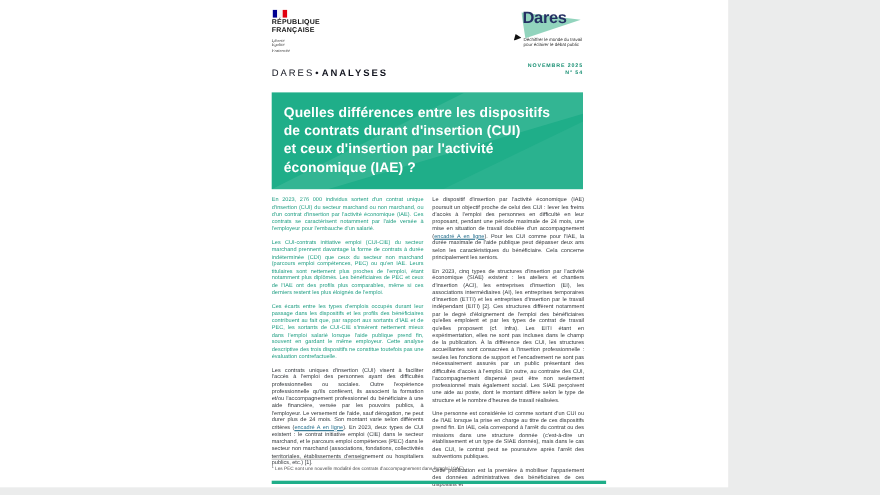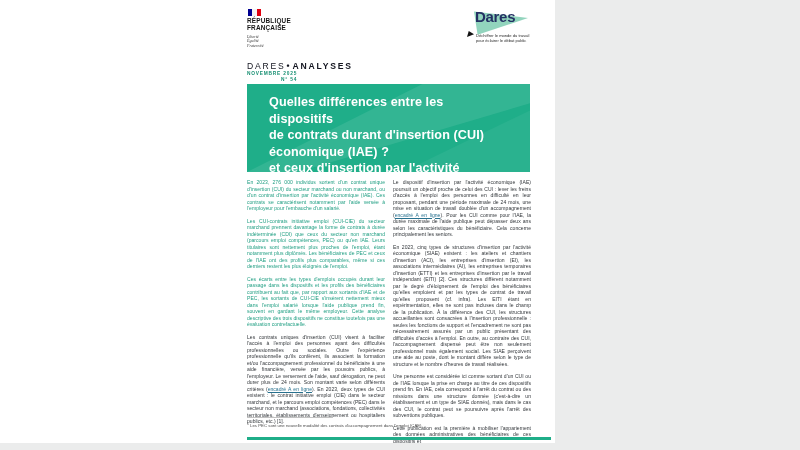--- a/index.html
+++ b/index.html
@@ -5,21 +5,21 @@
   * { margin:0; padding:0; box-sizing:border-box; }
   html,body { width:800px; height:450px; }
   body {
     background:#ebecec;
     font-family:"Liberation Sans", sans-serif;
     overflow:hidden;
     position:relative;
   }
   .page {
     position:absolute; left:0; top:0;
-    width:555px; height:443px;
+    width:662px; height:443px;
     background:#ffffff;
     overflow:hidden;
   }
 
   
   .rf-logo { position:absolute; left:247px; top:9px; }
   .rf-flag { display:flex; width:13px; height:7px; margin-bottom:2px; margin-left:1px; }
   .rf-flag span { flex:1; }
   .rf-flag .b { background:#000091; }
   .rf-flag .w { background:#f4f4f4; }
@@ -40,39 +40,39 @@
   }
   .dares-word {
     position:absolute; left:9px; top:4px;
     font-size:15px; font-weight:bold; letter-spacing:-.3px; color:#243063;
   }
   .dares-tagline { position:absolute; left:10px; top:29px; font-size:4.1px; line-height:5px; color:#2b2b2b; white-space:nowrap; }
 
   
   .masthead {
     position:absolute; left:247px; top:58px; width:283px;
-    display:flex; justify-content:space-between; align-items:flex-start;flex-direction:column;
+    display:flex; justify-content:space-between; align-items:flex-start;
   }
   .mh-title { font-size:8.6px; letter-spacing:1.8px; color:#12141f; padding-top:3px; }
   .mh-light { font-weight:500; }
   .mh-dot { font-weight:bold; margin:0 1px; }
   .mh-bold { font-weight:bold; }
   .issue { text-align:right; font-size:4.8px; font-weight:bold; letter-spacing:.8px; line-height:6px; color:#178f72; }
 
   
   .banner {
     position:absolute; left:247px; top:84px; width:283px; height:88px;
     background:#1fae89; overflow:hidden;
   }
   .banner-shade { position:absolute; inset:0; background:rgba(255,255,255,.09); }
   .banner-shade.s1 { clip-path:polygon(0 100%, 62% 0, 100% 0, 100% 22%, 18% 100%); }
   .banner-shade.s2 { clip-path:polygon(55% 100%, 100% 30%, 100% 100%); background:rgba(255,255,255,.05); }
   .banner h1 {
-    position:relative; padding:10px 26px 0 11px;
-    font-size:12.6px; line-height:16.6px; font-weight:bold; color:#ffffff; letter-spacing:.1px;margin-left:11px;
+    position:relative; padding:10px 10px 0 11px;
+    font-size:12.6px; line-height:16.6px; font-weight:bold; color:#ffffff; letter-spacing:.1px;
   }
 
   
   .cols {
     position:absolute; left:247px; top:179px; width:284px;
     display:flex; gap:8px;
   }
   .col { width:138px; }
   .col p { text-align:justify; font-size:5.05px; line-height:6.5px; margin-bottom:6px; letter-spacing:.02px; }
   .col p.intro { color:#1f9e82; }
@@ -126,22 +126,22 @@
       <div>N° 54</div>
     </div>
   </div>
 
   <div class="banner">
     <div class="banner-shade s1"></div>
     <div class="banner-shade s2"></div>
     <h1>
       <div>Quelles différences entre les dispositifs</div>
       <div>de contrats durant d'insertion (CUI)</div>
+      <div>et ceux d'insertion par l'activité</div>
       <div>économique (IAE) ?</div>
-      <div>et ceux d'insertion par l'activité</div>
     </h1>
   </div>
 
   <div class="cols">
     <div class="col">
       <p class="intro">En 2023, 276 000 individus sortent d'un contrat unique d'insertion (CUI) du secteur marchand ou non marchand, ou d'un contrat d'insertion par l'activité économique (IAE). Ces contrats se caractérisent notamment par l'aide versée à l'employeur pour l'embauche d'un salarié.</p>
       <p class="intro">Les CUI-contrats initiative emploi (CUI-CIE) du secteur marchand prennent davantage la forme de contrats à durée indéterminée (CDI) que ceux du secteur non marchand (parcours emploi compétences, PEC) ou qu'en IAE. Leurs titulaires sont nettement plus proches de l'emploi, étant notamment plus diplômés. Les bénéficiaires de PEC et ceux de l'IAE ont des profils plus comparables, même si ces derniers restent les plus éloignés de l'emploi.</p>
       <p class="intro">Ces écarts entre les types d'emplois occupés durant leur passage dans les dispositifs et les profils des bénéficiaires contribuent au fait que, par rapport aux sortants d'IAE et de PEC, les sortants de CUI-CIE s'insèrent nettement mieux dans l'emploi salarié lorsque l'aide publique prend fin, souvent en gardant le même employeur. Cette analyse descriptive des trois dispositifs ne constitue toutefois pas une évaluation contrefactuelle.</p>
       <p class="txt"><span>Les contrats uniques d'insertion (CUI) visent à faciliter l'accès à l'emploi des personnes ayant des difficultés professionnelles ou sociales. Outre l'expérience professionnelle qu'ils confèrent, ils associent la formation et/ou l'accompagnement professionnel du bénéficiaire à une aide financière, versée par les pouvoirs publics, à l'employeur. Le versement de l'aide, sauf dérogation, ne peut durer plus de 24 mois. Son montant varie selon différents critères (</span><a class="link">encadré A en ligne</a><span>). En 2023, deux types de CUI existent : le contrat initiative emploi (CIE) dans le secteur marchand, et le parcours emploi compétences (PEC) dans le secteur non marchand (associations, fondations, collectivités territoriales, établissements d'enseignement ou hospitaliers publics, etc.) [1].</span></p>
     </div>

